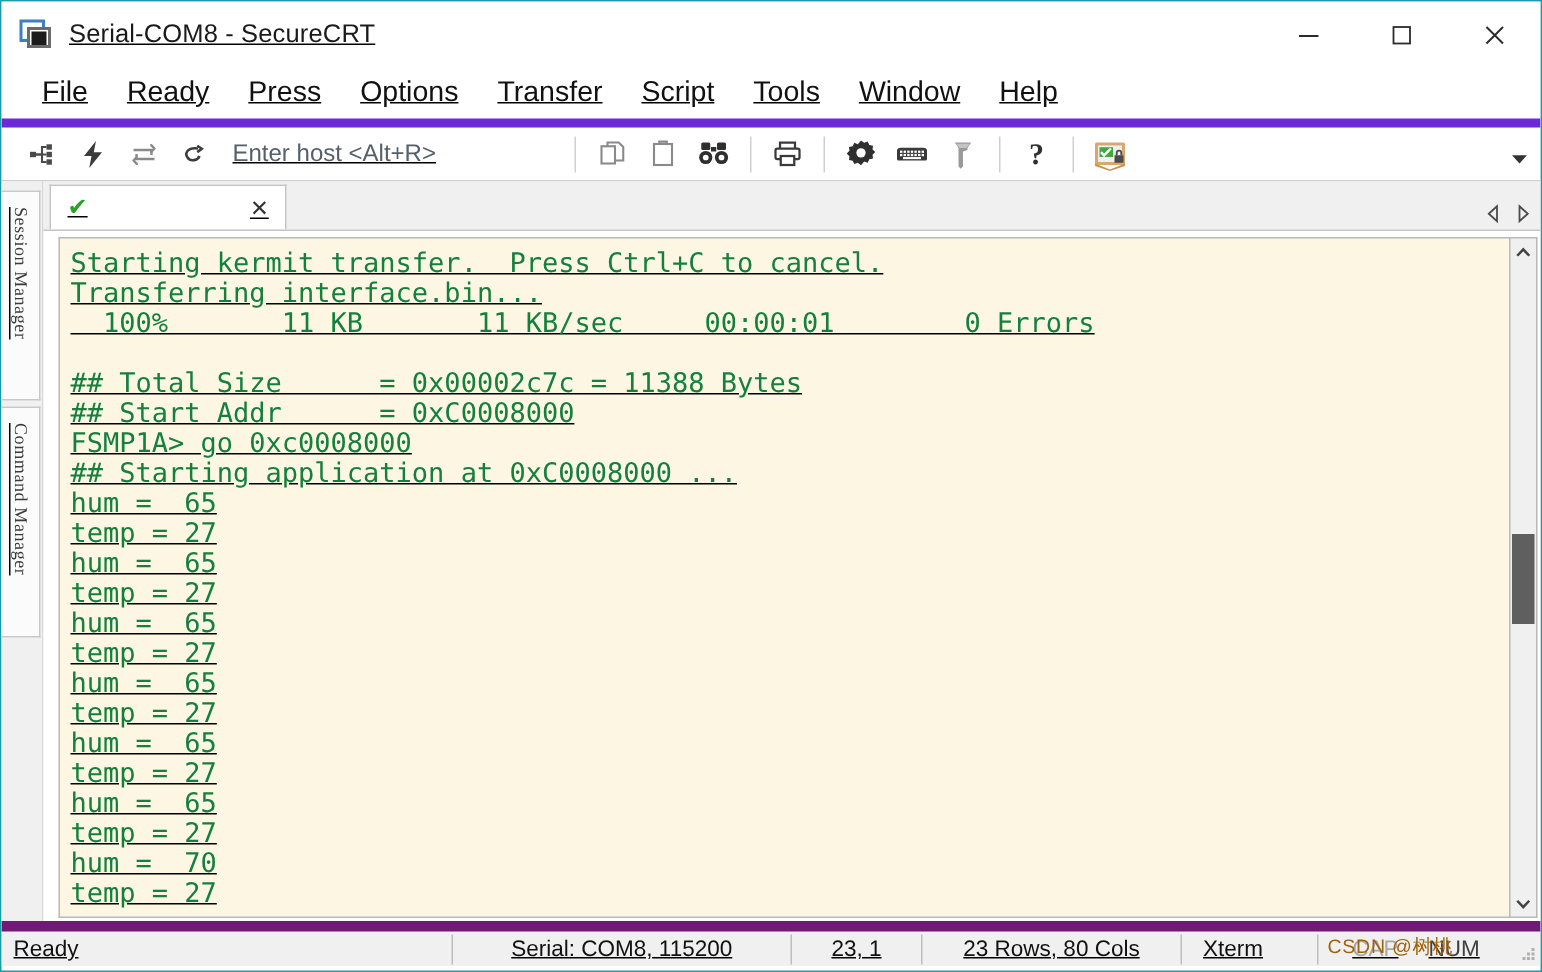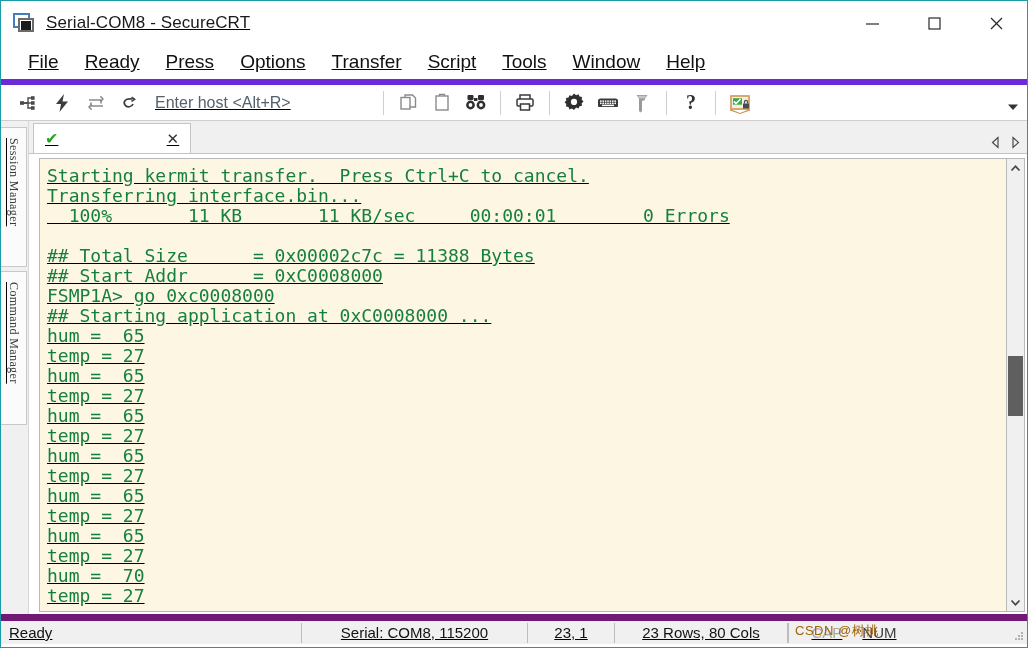--- a/index.html
+++ b/index.html
@@ -605,20 +605,21 @@
 
   <div class="statusbar">
     <div class="sb-cell sb-ready">Ready</div>
     <div class="sb-div"></div>
     <div class="sb-cell sb-serial">Serial: COM8, 115200</div>
     <div class="sb-div"></div>
     <div class="sb-cell sb-pos">23,  1</div>
     <div class="sb-div"></div>
     <div class="sb-cell sb-rows">23 Rows, 80 Cols</div>
     <div class="sb-div"></div>
+    <div class="sb-cell sb-emu">Xterm</div>
     <div class="sb-div"></div>
     <div class="sb-cell sb-ind">
       <span class="ind-dim">CAP</span>
       <span class="ind-on">NUM</span>
       <span class="sb-watermark">CSDN @树桃</span>
     </div>
     <div class="sb-grip">
       <i style="left:7px; top:1px;"></i>
       <i style="left:4px; top:4px;"></i>
         <i style="left:7px; top:4px;"></i>

